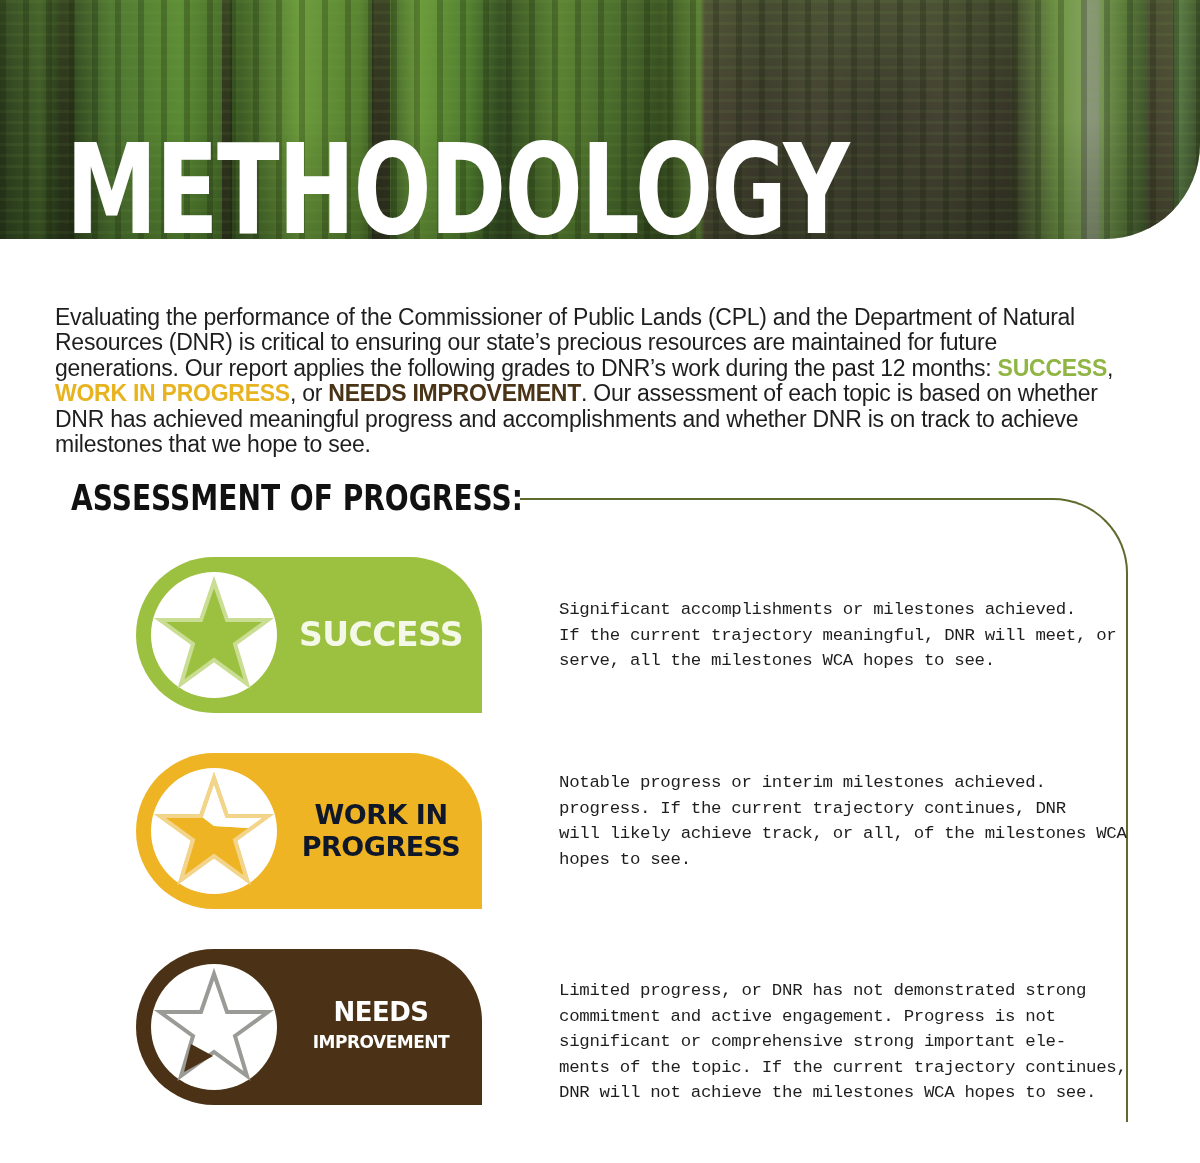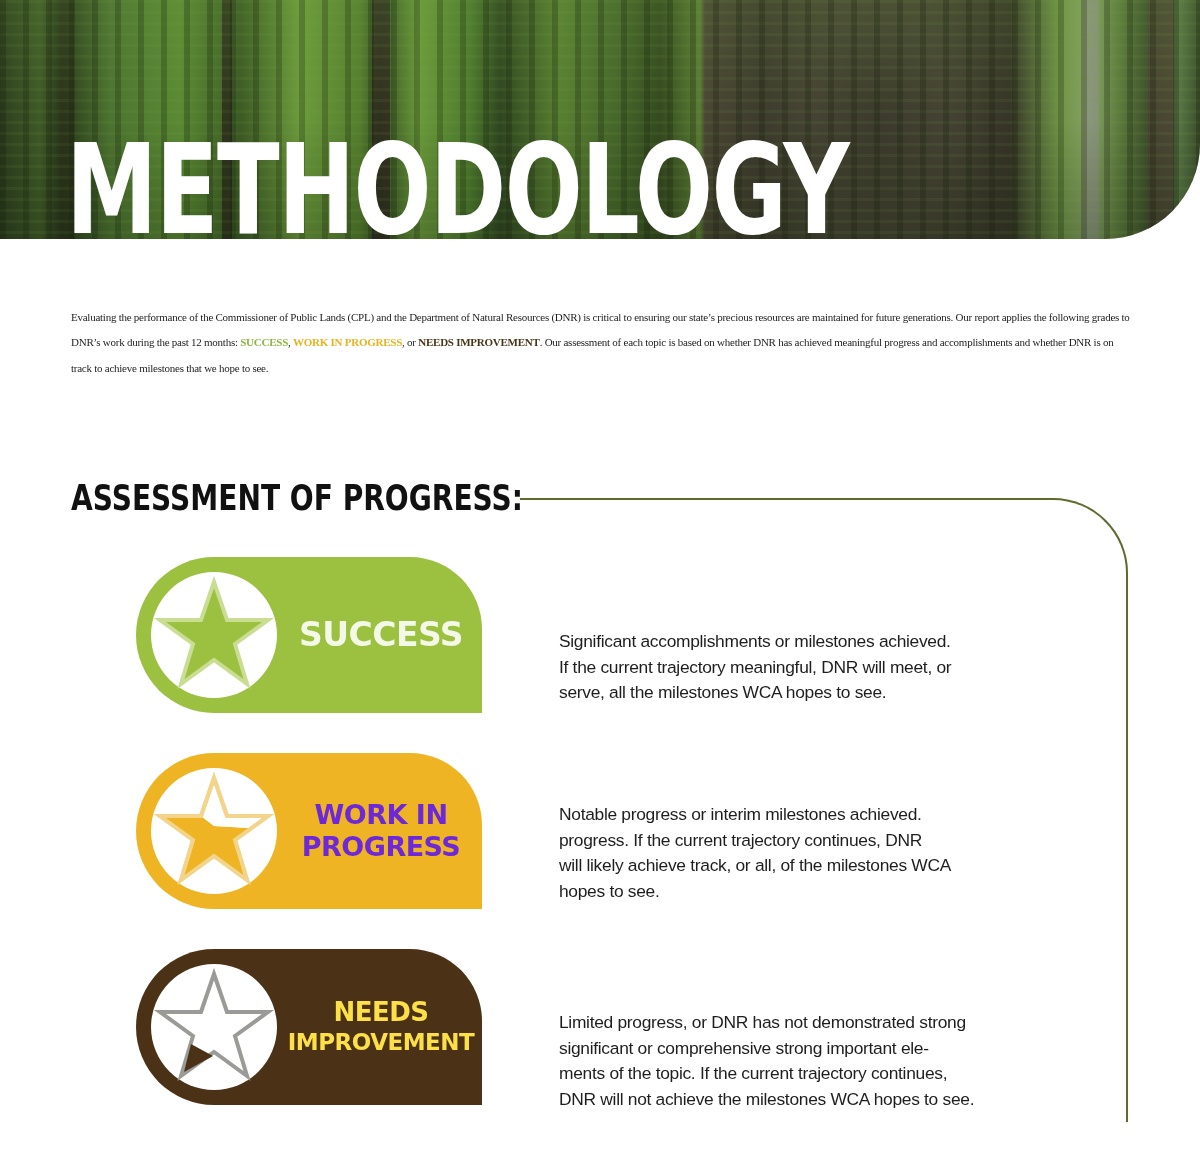--- a/index.html
+++ b/index.html
@@ -40,23 +40,23 @@
     position: absolute; left: 66px; top: 128px;
     font-family: "DejaVu Sans", sans-serif; font-weight: bold;
     font-size: 124px; line-height: 124px; letter-spacing: -2px;
     color: #ffffff;
     transform: scaleX(0.74); transform-origin: left top;
     white-space: nowrap;
   }
 
   
   .intro {
-    position: absolute; left: 71px; top: 305px; width: 1065px;
-    font-family: Liberation Serif, serif;
-    font-size: 11px; line-height: 25.4px; color: #1e1e1e;
+    position: absolute; left: 55px; top: 305px; width: 1065px;
+    font-family: Liberation Sans, sans-serif;
+    font-size: 23px; line-height: 25.4px; color: #1e1e1e;
     letter-spacing: -0.25px;
   }
   .intro .g-success { color: #8fb542; font-weight: bold; }
   .intro .g-wip { color: #e8b321; font-weight: bold; }
   .intro .g-needs { color: #4a3417; font-weight: bold; }
 
   
   .section-title {
     position: absolute; left: 71px; top: 478px;
     font-family: "DejaVu Sans", sans-serif; font-weight: bold;
@@ -77,37 +77,36 @@
     border-radius: 78px 72px 0 78px;
   }
   .badge .circle {
     position: absolute; left: 15px; top: 15px; width: 126px; height: 126px;
     border-radius: 50%; background: #ffffff;
   }
   .badge .circle svg { position: absolute; left: 0; top: 0; width: 126px; height: 126px; }
   .badge .label {
     position: absolute; left: 156px; right: 12px; top: 0; height: 156px;
     display: flex; align-items: center; justify-content: center; text-align: center;
-    color: #fde047; font-weight: bold; font-family: "DejaVu Sans", sans-serif;
+    color: #ffffff; font-weight: bold; font-family: "DejaVu Sans", sans-serif;
     letter-spacing: -0.5px;
   }
   .badge.success { background: #9cc03f; }
   .badge.success .label { font-size: 33px; line-height: 36px; color: #f4f8e6; }
   .badge.wip { background: #eeb423; }
-  .badge.wip .label { font-size: 27px; line-height: 32px; color: #6d28d9; }
+  .badge.wip .label { font-size: 27px; line-height: 32px; color: #0f172a; }
   .badge.needs { background: #4b3216; }
   .badge.needs .label { font-size: 26px; line-height: 30px; }
-  .badge.needs .label .small { font-size: 23px; }
+  .badge.needs .label .small { font-size: 17px; }
 
   .grade-desc {
     position: absolute; left: 559px; width: 500px;
-    font-family: Liberation Sans, sans-serif;
+    font-family: Liberation Mono, monospace;
     font-size: 17.4px; line-height: 25.6px; color: #1e1e1e;
     letter-spacing: -0.3px;
-    margin-top: 32px;
   }
   .grade-desc span { display: block; white-space: nowrap; }
 </style>
 </head>
 <body>
 
 <div class="banner">
   <div class="trunk t5"></div>
   <div class="trunk t4"></div>
   <div class="trunk t1"></div>
@@ -175,17 +174,18 @@
     </div>
     <div class="label">
       <div>
         <span style="display:block">NEEDS</span>
         <span class="small" style="display:block">IMPROVEMENT</span>
       </div>
     </div>
   </div>
   <div class="grade-desc" style="top:29px;">
     <span>Limited progress, or DNR has not demonstrated strong</span>
+    <span>commitment and active engagement. Progress is not</span>
     <span>significant or comprehensive strong important ele-</span>
     <span>ments of the topic. If the current trajectory continues,</span>
     <span>DNR will not achieve the milestones WCA hopes to see.</span>
   </div>
 </div>
 
 </body></html>

